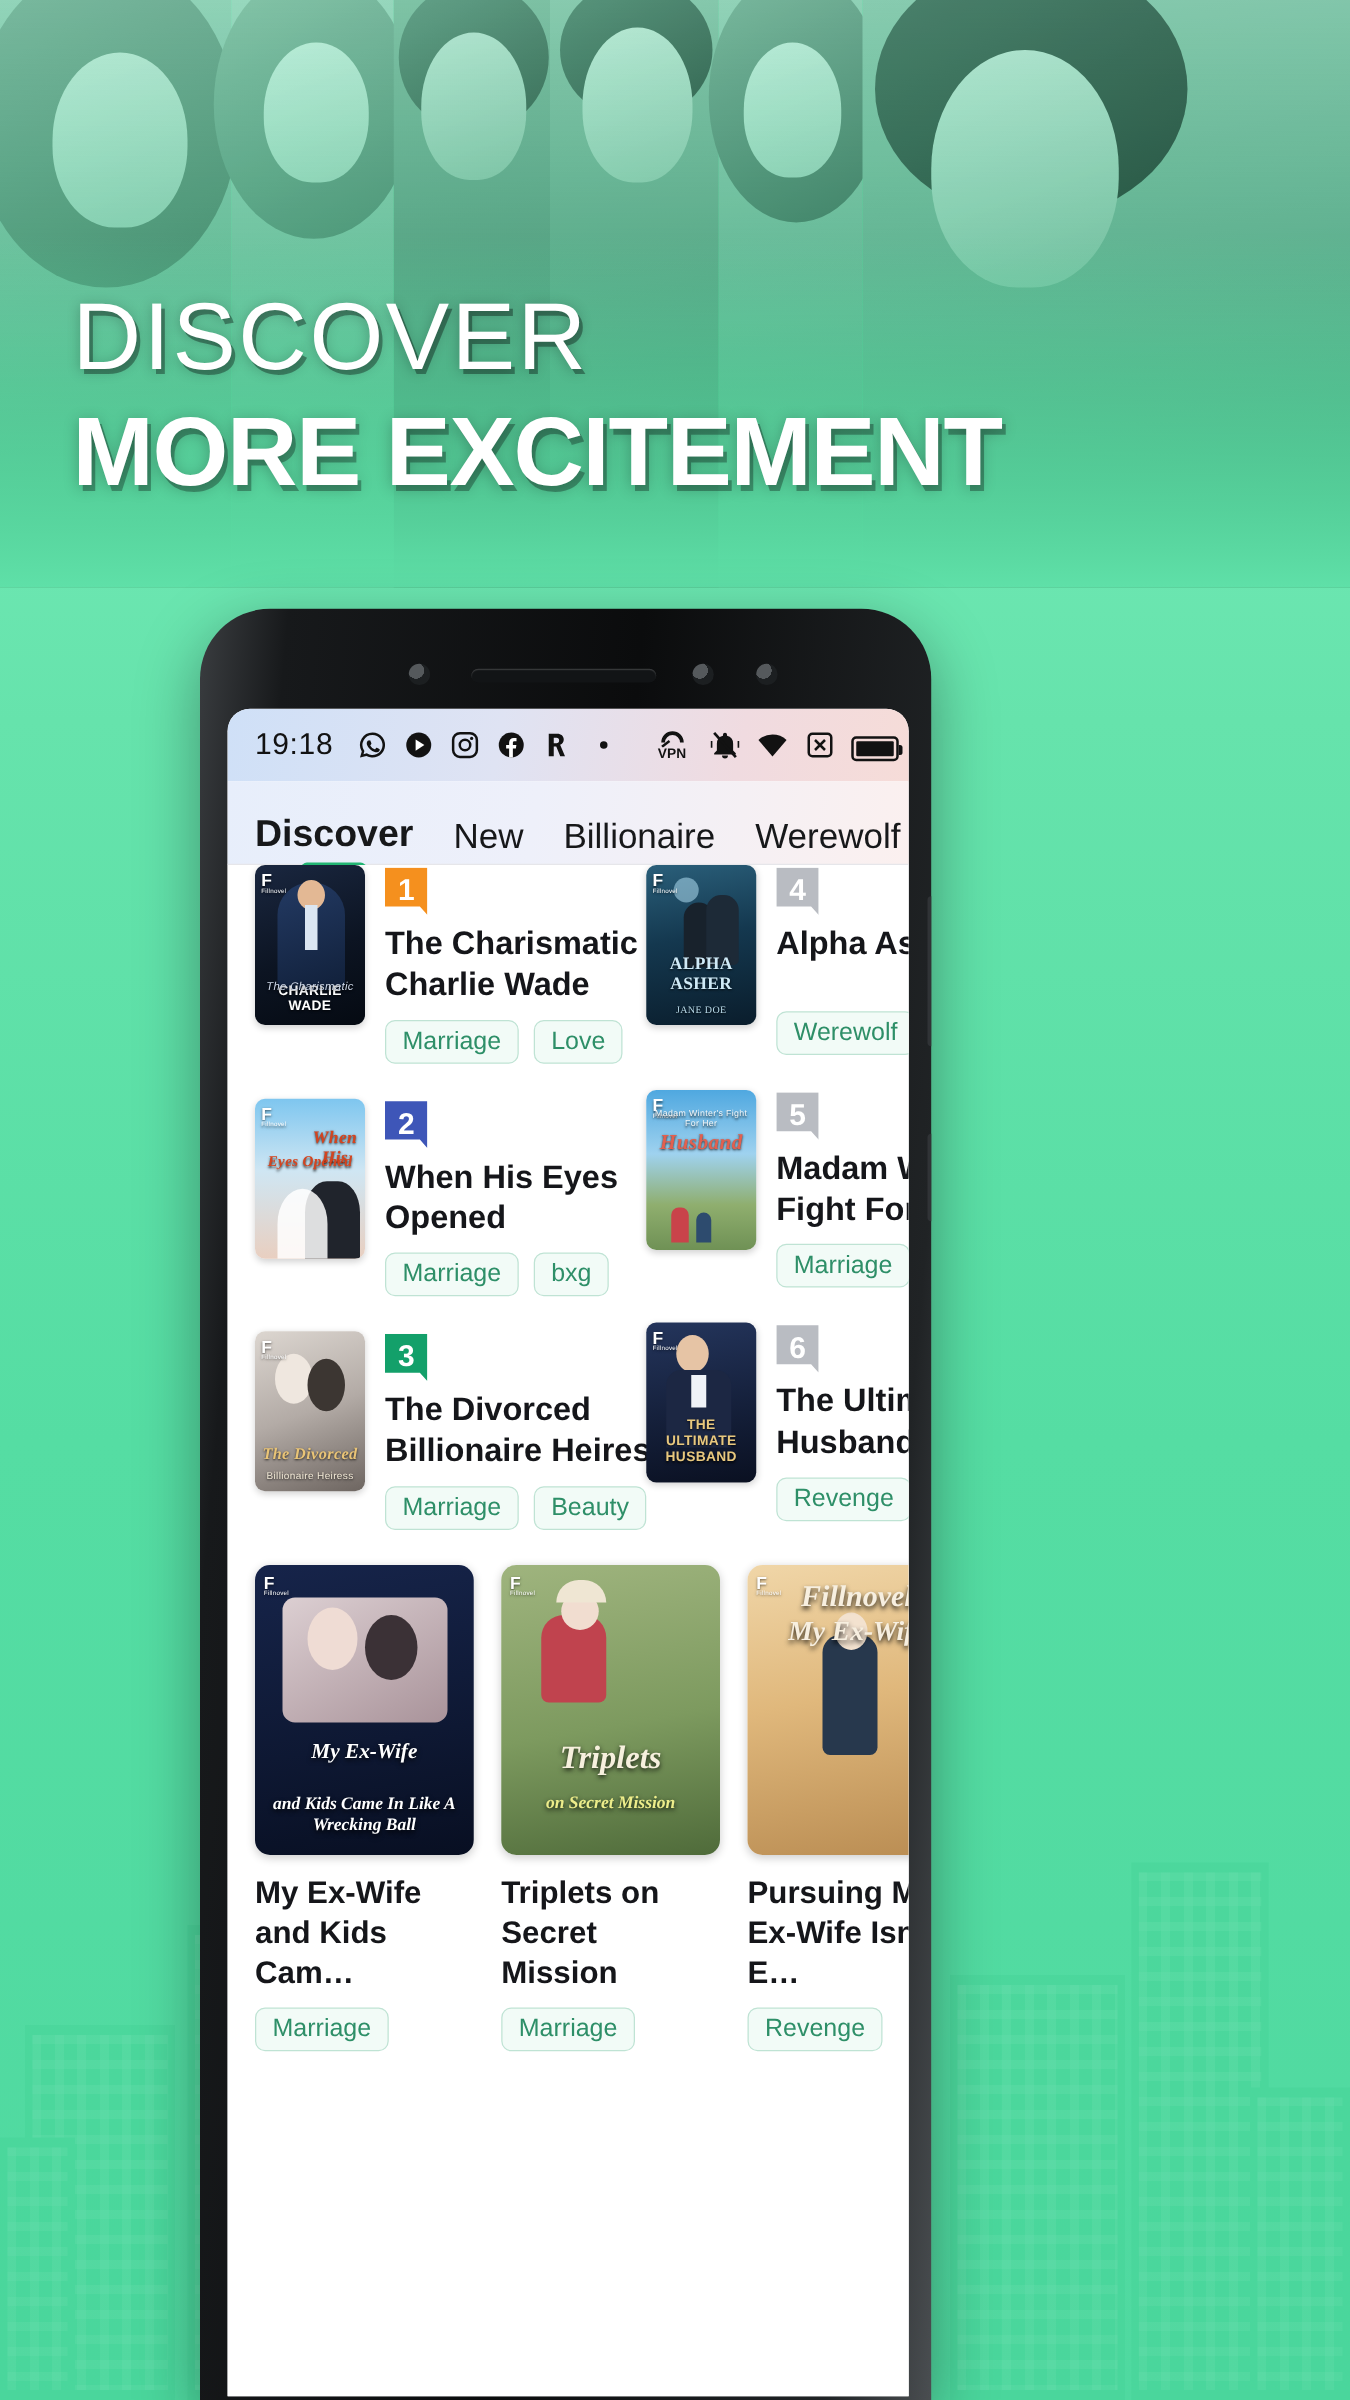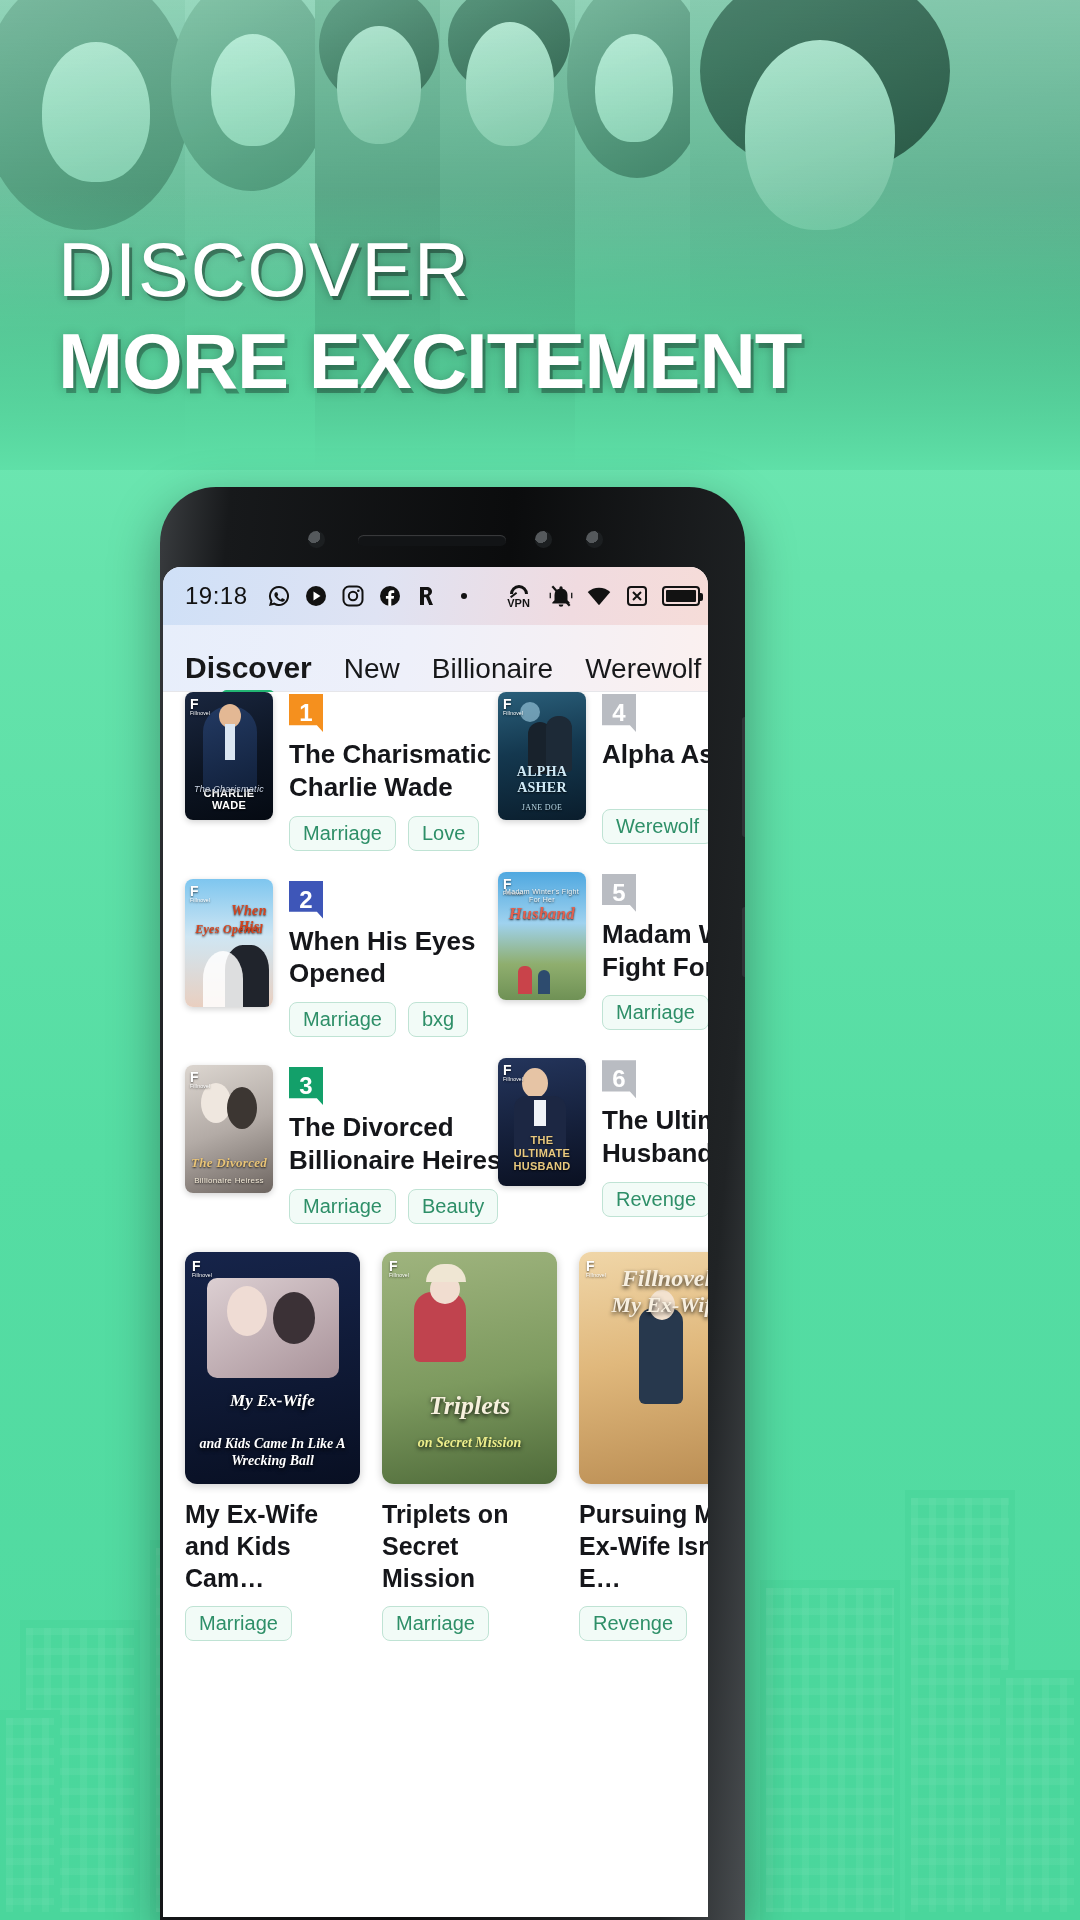--- a/index.html
+++ b/index.html
@@ -64,21 +64,21 @@
     line-height:1.0;
     text-shadow: 3px 5px 0 rgba(0,0,0,.30), 0 2px 12px rgba(0,0,0,.25);
   }
 
   
   .phone {
     position:absolute; left:160px; top:487px; width:585px; height:1433px;
     border-radius:56px 56px 0 0;
     background:linear-gradient(95deg,#3a3d40 0%, #17191b 10%, #0b0c0d 50%, #202325 88%, #4a4e51 100%);
     box-shadow:0 16px 50px rgba(0,0,0,.35);
-    padding:22px 20px 0 3px;
+    padding:22px 20px 0 22px;
     z-index:8;
     overflow:hidden;
   }
   .phone-bezel-top { height:58px; position:relative; }
   .cam { position:absolute; top:22px; width:17px; height:17px; border-radius:50%;
          background:radial-gradient(circle at 34% 32%, #55595c 0 40%, #1c1f21 41% 100%); }
   .cam.a{ left:145px; } .cam.b{ left:372px; } .cam.c{ left:423px; }
   .speaker { position:absolute; top:26px; left:195px; width:148px; height:11px;
              border-radius:6px; background:#121416; box-shadow:inset 0 1px 1px rgba(255,255,255,.18); }
 
@@ -91,21 +91,21 @@
 
   
   .statusbar {
     height:58px; display:flex; align-items:center; padding:0 22px;
     background:linear-gradient(100deg,#cfe0f7 0%, #dfe3f3 40%, #f0dbe0 75%, #f6dcd8 100%);
     font-size:24px; color:#121212; gap:13px;
   }
   .st-time { font-weight:500; letter-spacing:.5px; margin-right:6px; }
   .st-ico { width:26px; height:26px; display:inline-flex; align-items:center; justify-content:center; }
   .st-spacer { flex:1; }
-  .st-right { display:flex; align-items:center; gap:12px; }
+  .st-right { display:flex; align-items:flex-end; gap:12px; }
   .vpn { font-size:11px; font-weight:bold; line-height:1; text-align:center; }
   .battery { width:38px; height:20px; border:2px solid #121212; border-radius:4px; position:relative; }
   .battery::after{content:"";position:absolute;right:-5px;top:5px;width:3px;height:8px;background:#121212;border-radius:0 2px 2px 0;}
   .battery i{position:absolute;inset:2px;background:#121212;border-radius:1px;display:block;}
 
   
   .tabs-wrap {
     background:linear-gradient(100deg,#e7eefb 0%, #eef0fa 45%, #fbf0ef 100%);
     padding:6px 0 0 0; position:relative;
   }

